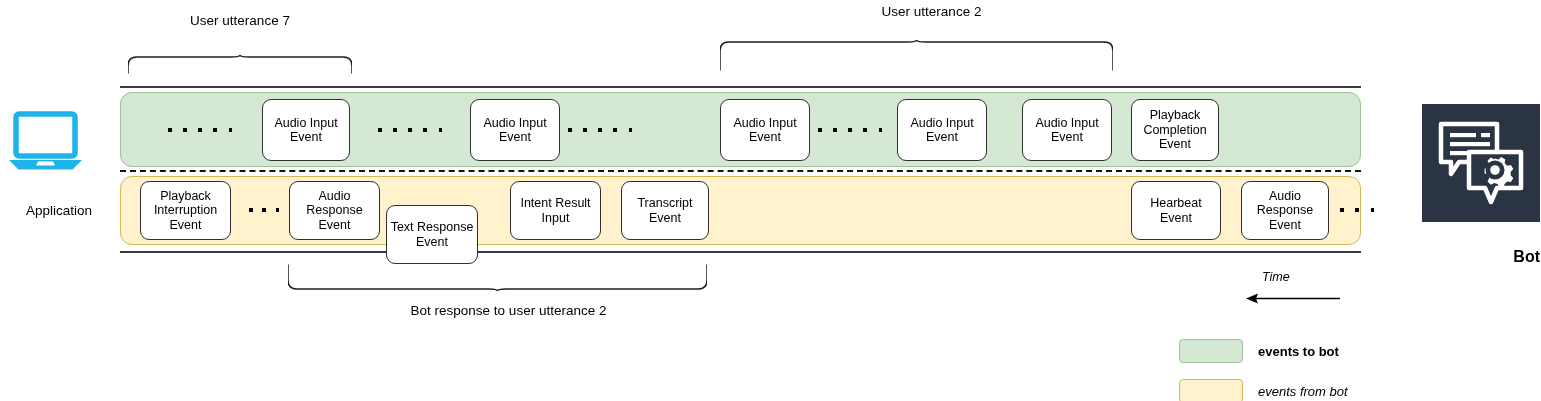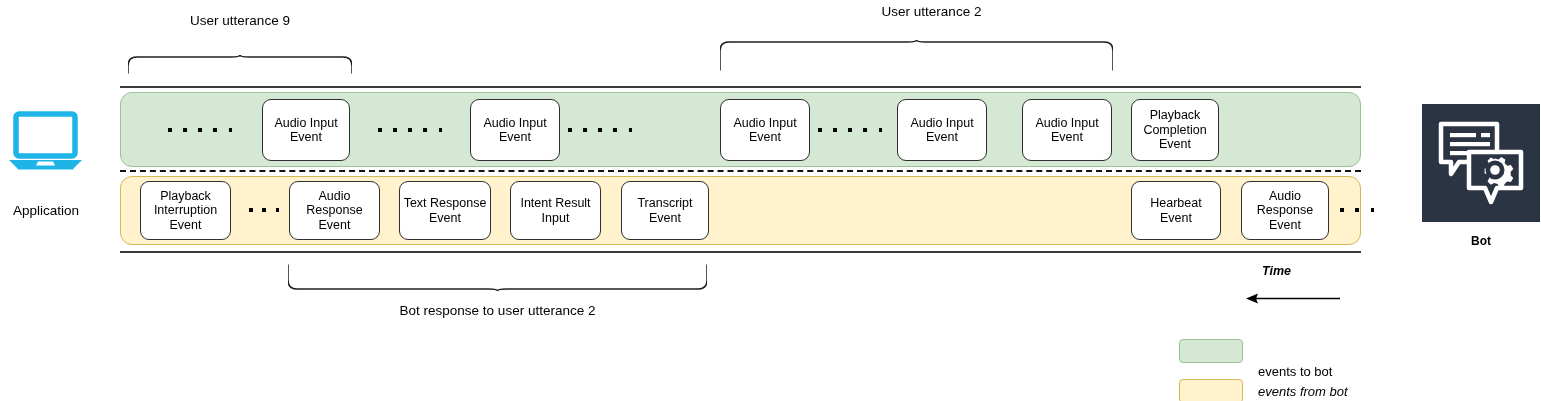--- a/index.html
+++ b/index.html
@@ -15,38 +15,38 @@
     position: relative;
     width: 1541px;
     height: 401px;
     overflow: hidden;
     background: #ffffff;
   }
   .abs { position: absolute; }
 
   
   .endpoint-label {
-    text-align: center;
+    text-align: right;
     font-size: 13px;
     color: #000;
     white-space: nowrap;
   }
   .laptop-wrap { left: 8px; top: 110px; width: 75px; }
   .laptop-svg { display: block; margin: 0 auto; }
   .app-caption { left: 0px; top: 203px; width: 92px; font-size: 13.5px; }
 
   .bot-tile {
     left: 1422px; top: 104px;
     width: 118px; height: 118px;
     background: #2b3443;
   }
   .bot-svg { display:block; margin: 0 auto; padding-top: 14px; }
   .bot-caption {
-    left: 1422px; top: 234px; width: 118px;
-    font-size: 12px; font-weight: bold;
+    left: 1422px; top: 248px; width: 118px;
+    font-size: 16px; font-weight: bold;
   }
 
   
   .rail {
     left: 120px;
     width: 1241px;
     height: 0;
     border-top: 2px solid #3b3b3b;
   }
   .rail-top { top: 86px; }
@@ -109,24 +109,24 @@
   .brace svg { display: block; }
   .brace-label {
     position: absolute;
     text-align: center;
     font-size: 13.5px;
     white-space: nowrap;
   }
 
   
   .time-label {
-    left: 1262px; top: 264px;
+    left: 1262px; top: 270px;
     font-size: 12.5px;
     font-style: italic;
-    font-weight: bold;
+    font-weight: normal;
   }
   .time-arrow { left: 1244px; top: 292px; }
 
   
   .legend-swatch {
     position: absolute;
     width: 64px; height: 24px;
     border-radius: 4px;
     box-sizing: border-box;
   }
@@ -137,21 +137,21 @@
   .legend-yellow {
     left: 1179px; top: 379px;
     background: #fff2cc; border: 1px solid #d6b656;
   }
   .legend-text {
     position: absolute;
     font-size: 13px;
     left: 1258px;
     white-space: nowrap;
   }
-  .legend-text-green { top: 364px; }
+  .legend-text-green { top: 344px; font-weight: bold; }
   .legend-text-yellow { top: 384px; font-style: italic; }
 </style>
 </head>
 <body>
 
 <div id="canvas">
 
   <div class="abs laptop-wrap">
     <svg class="laptop-svg" width="75" height="62" viewBox="0 0 75 62">
       <rect x="8" y="4" width="59" height="42" rx="3" ry="3" fill="none" stroke="#1eb4e8" stroke-width="5.5"></rect>
@@ -240,21 +240,21 @@
 Interruption
 Event</div>
       <div class="dots" style="left: 249px; width: 30px; top: 208px; justify-content: space-between;">
         <span class="dot"></span>
         <span class="dot"></span>
         <span class="dot"></span>
       </div>
       <div class="event-box event-yellow" style="left: 289px; width: 91px;">Audio
 Response
 Event</div>
-      <div class="event-box event-yellow" style="left: 399px; width: 92px;">Text Response
+      <div class="event-box event-yellow" style="left: 386px; width: 92px; margin-top: 24px;">Text Response
 Event</div>
       <div class="event-box event-yellow" style="left: 510px; width: 91px;">Intent Result
 Input</div>
       <div class="event-box event-yellow" style="left: 621px; width: 88px;">Transcript
 Event</div>
       <div class="event-box event-yellow" style="left: 1131px; width: 90px;">Hearbeat
 Event</div>
       <div class="event-box event-yellow" style="left: 1241px; width: 88px;">Audio
 Response
 Event</div>
@@ -264,33 +264,33 @@
         <span class="dot"></span>
       </div>
     </div>
 
   <div id="brackets-layer">
       <div class="brace" style="left: 128px; top: 55px;">
         <svg width="224" height="28" viewBox="0 0 224 28">
           <path d="M 0 18 L 0 11 Q 0 2 9 2 L 103 2 Q 112 2 112 0 Q 112 2 121 2 L 215 2 Q 224 2 224 11 L 224 18" fill="none" stroke="#1f1f1f" stroke-width="1.5" stroke-linecap="round"></path>
         </svg>
       </div>
-      <div class="brace-label" style="left: 128px; width: 224px; top: 13px;">User utterance 9</div>
+      <div class="brace-label" style="left: 128px; width: 224px; top: 13px;">User utterance 7</div>
       <div class="brace" style="left: 720px; top: 40px;">
         <svg width="393" height="40" viewBox="0 0 393 40">
           <path d="M 0 30 L 0 11 Q 0 2 9 2 L 187.5 2 Q 196.5 2 196.5 0 Q 196.5 2 205.5 2 L 384 2 Q 393 2 393 11 L 393 30" fill="none" stroke="#1f1f1f" stroke-width="1.5" stroke-linecap="round"></path>
         </svg>
       </div>
       <div class="brace-label" style="left: 735px; width: 393px; top: 4px;">User utterance 2</div>
       <div class="brace" style="left: 288px; top: 255px;">
         <svg width="419" height="36" viewBox="0 0 419 36">
           <path d="M 0 10 L 0 25 Q 0 34 9 34 L 200.5 34 Q 209.5 34 209.5 36 Q 209.5 34 218.5 34 L 410 34 Q 419 34 419 25 L 419 10" fill="none" stroke="#1f1f1f" stroke-width="1.5" stroke-linecap="round"></path>
         </svg>
       </div>
-      <div class="brace-label" style="left: 288px; width: 419px; top: 303px;">Bot response to user utterance 2</div>
+      <div class="brace-label" style="left: 299px; width: 419px; top: 303px;">Bot response to user utterance 2</div>
     </div>
 
   <div class="abs time-label">Time</div>
   <svg class="abs time-arrow" width="100" height="14" viewBox="0 0 100 14">
     <line x1="96" y1="6.5" x2="10" y2="6.5" stroke="#000" stroke-width="1.6"></line>
     <path d="M2 6.5 L14 1.5 L12 6.5 L14 11.5 Z" fill="#000"></path>
   </svg>
 
   <div class="abs legend-swatch legend-green"></div>
   <div class="abs legend-text legend-text-green">events to bot</div>

